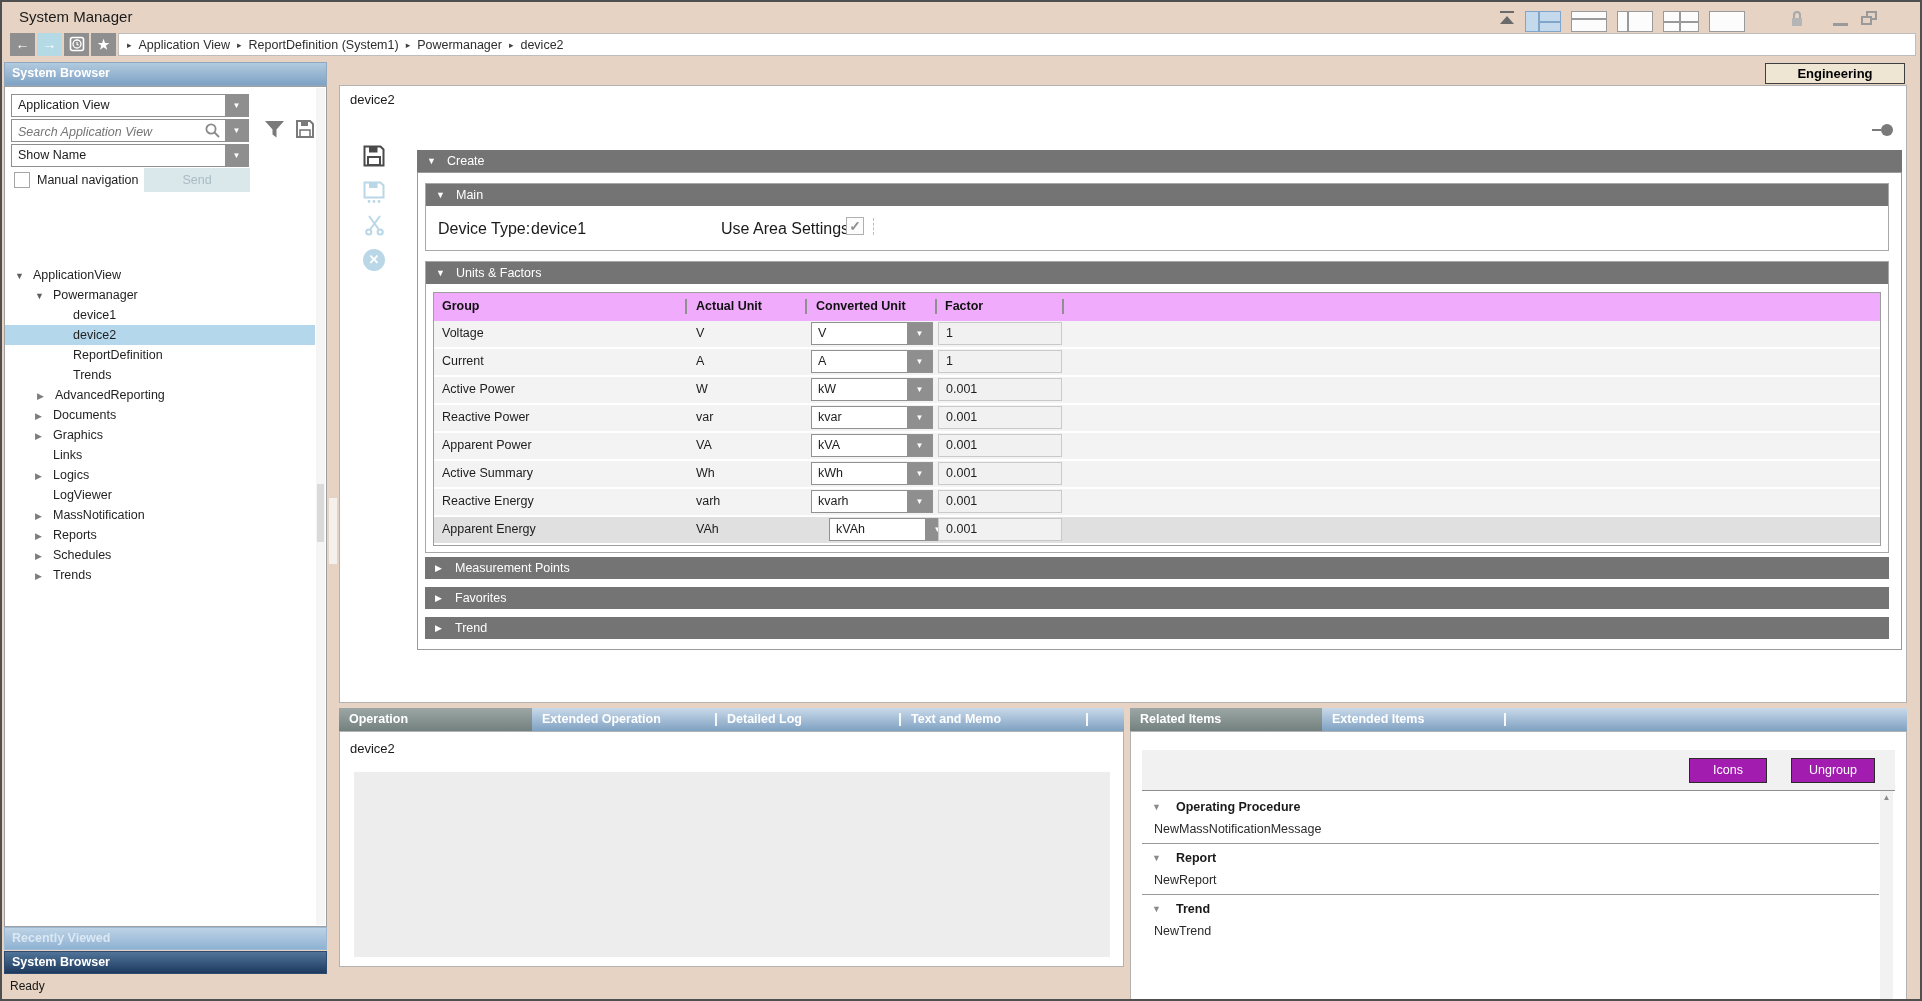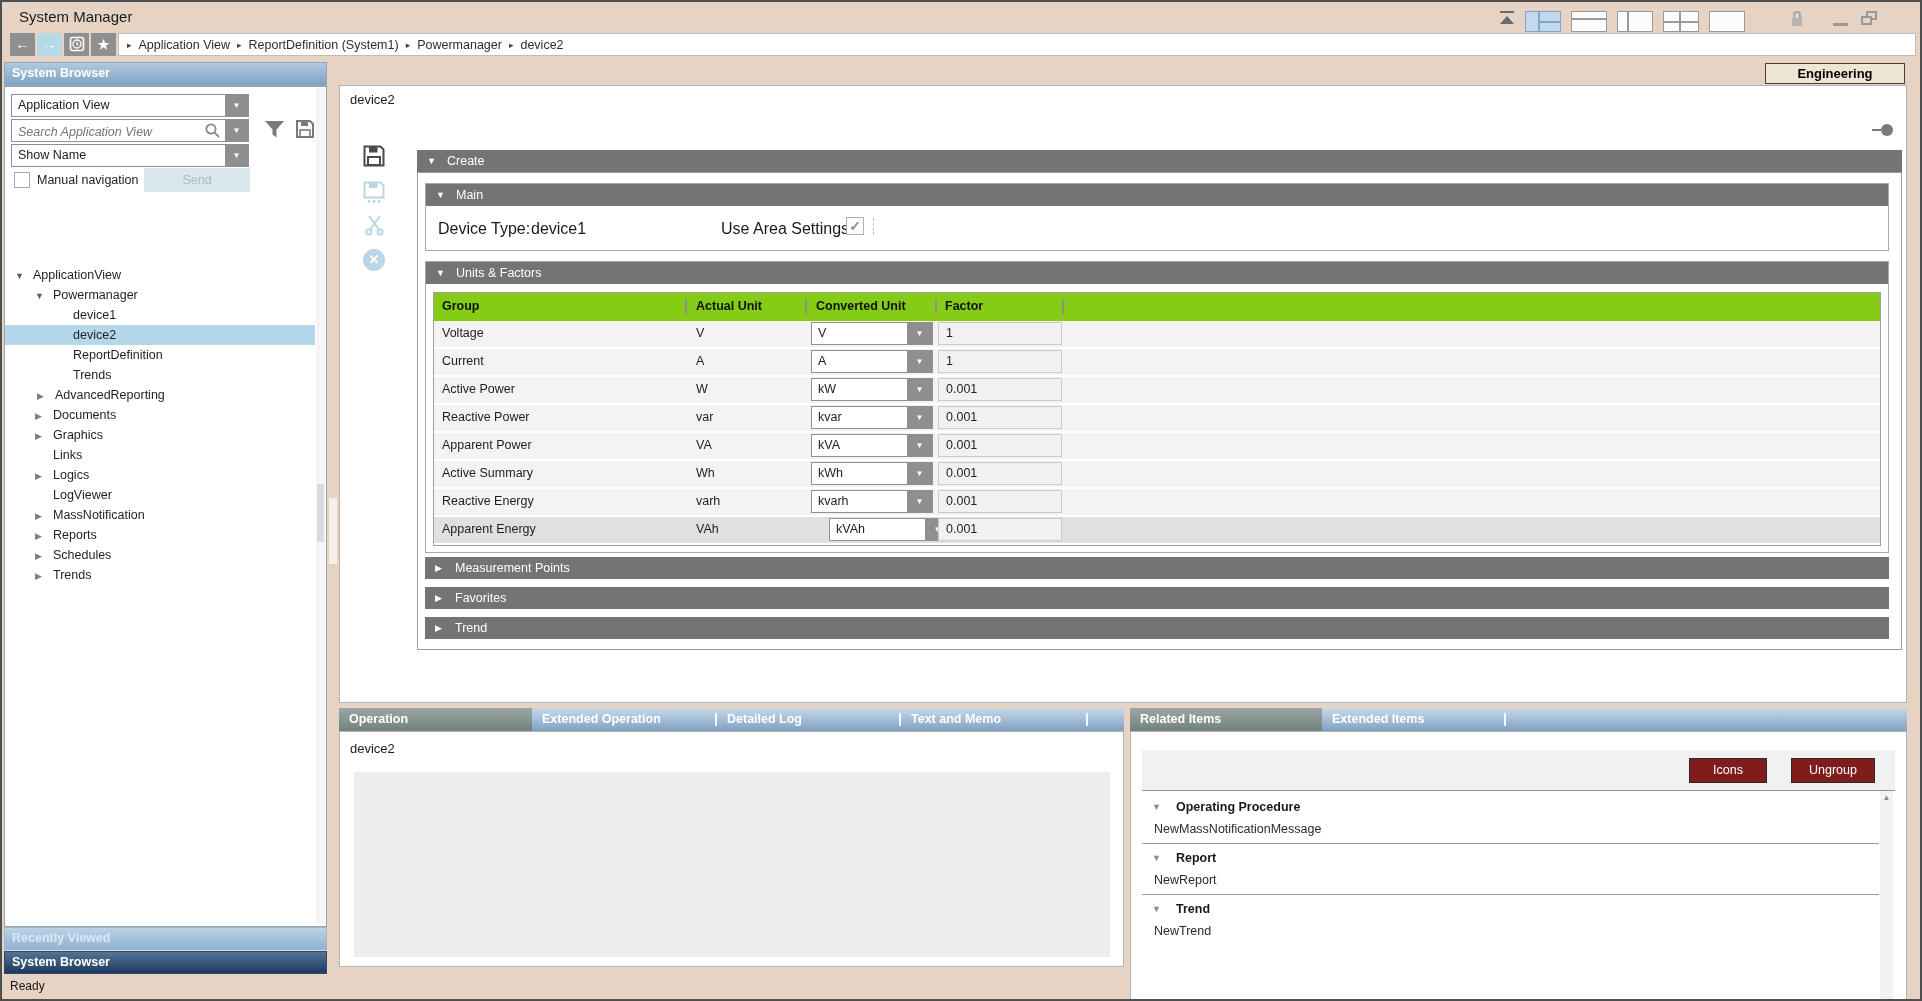--- a/index.html
+++ b/index.html
@@ -73,37 +73,37 @@
   .create-hdr{position:absolute;left:78px;right:5px;top:88px;height:22px;}
   .create-body{position:absolute;left:78px;right:5px;top:110px;height:478px;background:#fff;border:1px solid #9b9b9b;box-sizing:border-box;}
   .inner-exp{position:absolute;left:7px;right:12px;border:1px solid #a8a8a8;box-sizing:border-box;background:#fff;}
   #exp-main{top:10px;height:68px;}
   #exp-main .content{position:relative;height:44px;}
   .fld-label{position:absolute;top:14px;font-size:16px;color:#1a1a1a;}
   .uas-cb{position:absolute;left:420px;top:11px;width:18px;height:18px;border:1px solid #b0b0b0;background:#fcfcfc;color:#8f8f8f;font-size:14px;font-weight:bold;text-align:center;line-height:16px;box-sizing:border-box;}
   .uas-dashes{position:absolute;left:443px;top:12px;width:4px;height:17px;border-right:1px dashed #bdbdbd;}
   #exp-units{top:88px;height:292px;}
   .units-table{position:absolute;left:7px;right:7px;top:30px;height:254px;border:1px solid #9e9e9e;box-sizing:border-box;background:#fff;overflow:hidden;}
-  .t-hrow{position:relative;height:28px;background:#84cc16;text-decoration:underline;}
+  .t-hrow{position:relative;height:28px;background:#f0abfc;text-decoration:underline;}
   .t-h{position:absolute;top:6px;font-size:12.5px;font-weight:bold;color:#111;}
   .t-sep{position:absolute;top:6px;width:2px;height:15px;background:#8f8f8f;}
   .t-row{position:relative;height:26px;margin-bottom:2px;background:#f3f3f3;}
   .t-row.selected{background:#e0e0e0;}
   .t-cell{position:absolute;top:5px;font-size:12.5px;color:#1d1d1d;}
   .combo{position:absolute;top:1px;width:122px;height:23px;background:#fff;border:1px solid #919191;box-sizing:border-box;}
   .combo-val{position:absolute;left:6px;top:3px;font-size:12.5px;color:#1d1d1d;}
   .combo-btn{position:absolute;right:0;top:0;bottom:0;width:25px;background:#8f8f8f;color:#fff;text-align:center;font-size:8px;line-height:22px;}
   .factor-box{position:absolute;top:1px;width:124px;height:23px;background:#f1f1f1;border:1px solid #c9c9c9;box-sizing:border-box;font-size:12.5px;color:#1d1d1d;line-height:21px;padding-left:7px;}
   .exp-collapsed{position:absolute;left:7px;right:12px;height:22px;}
   
   .oppanel{left:337px;top:706px;width:785px;height:259px;}
   .op-gray{position:absolute;left:15px;top:64px;width:756px;height:185px;background:#ededed;}
   .relpanel{left:1128px;top:706px;width:777px;height:335px;}
   .rel-strip{position:absolute;left:12px;top:42px;right:12px;height:40px;background:#f1f1f1;}
-  .rel-btn{position:absolute;top:8px;height:25px;background:#7f1d1d;border:1px solid #2b2b2b;color:#fff;font-size:12.5px;text-align:center;line-height:23px;box-sizing:border-box;}
+  .rel-btn{position:absolute;top:8px;height:25px;background:#a21caf;border:1px solid #2b2b2b;color:#fff;font-size:12.5px;text-align:center;line-height:23px;box-sizing:border-box;}
   #btn-icons{right:128px;width:78px;}
   #btn-ungroup{right:20px;width:84px;}
   .rel-list{position:absolute;left:12px;top:82px;right:12px;bottom:10px;border-top:1px solid #8f8f8f;padding-top:4px;padding-right:16px;box-sizing:border-box;}
   .rel-group{height:23px;display:flex;align-items:center;}
   .rel-arrow{color:#8a8a8a;font-size:9px;margin-left:10px;width:24px;}
   .rel-gl{font-weight:bold;font-size:12.5px;color:#1a1a1a;}
   .rel-item{height:23px;line-height:23px;padding-left:12px;font-size:12.5px;color:#2a2a2a;}
   .rel-divider{border-bottom:1px solid #9a9a9a;margin:2px 0;}
   .rel-scroll{position:absolute;right:0;top:83px;bottom:10px;width:13px;background:#f2f2f2;}
   .rel-scroll .up{position:absolute;top:2px;left:0;right:0;text-align:center;color:#8a8a8a;font-size:8px;}

